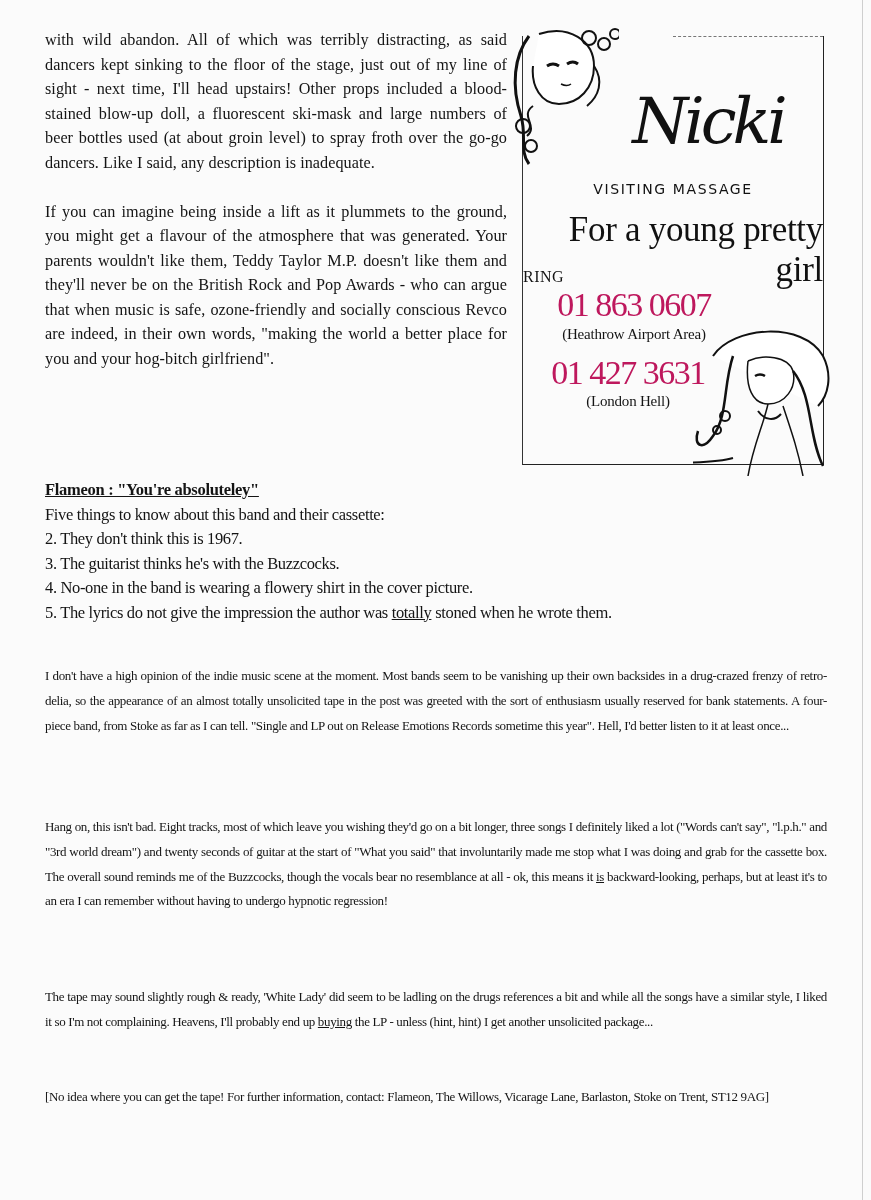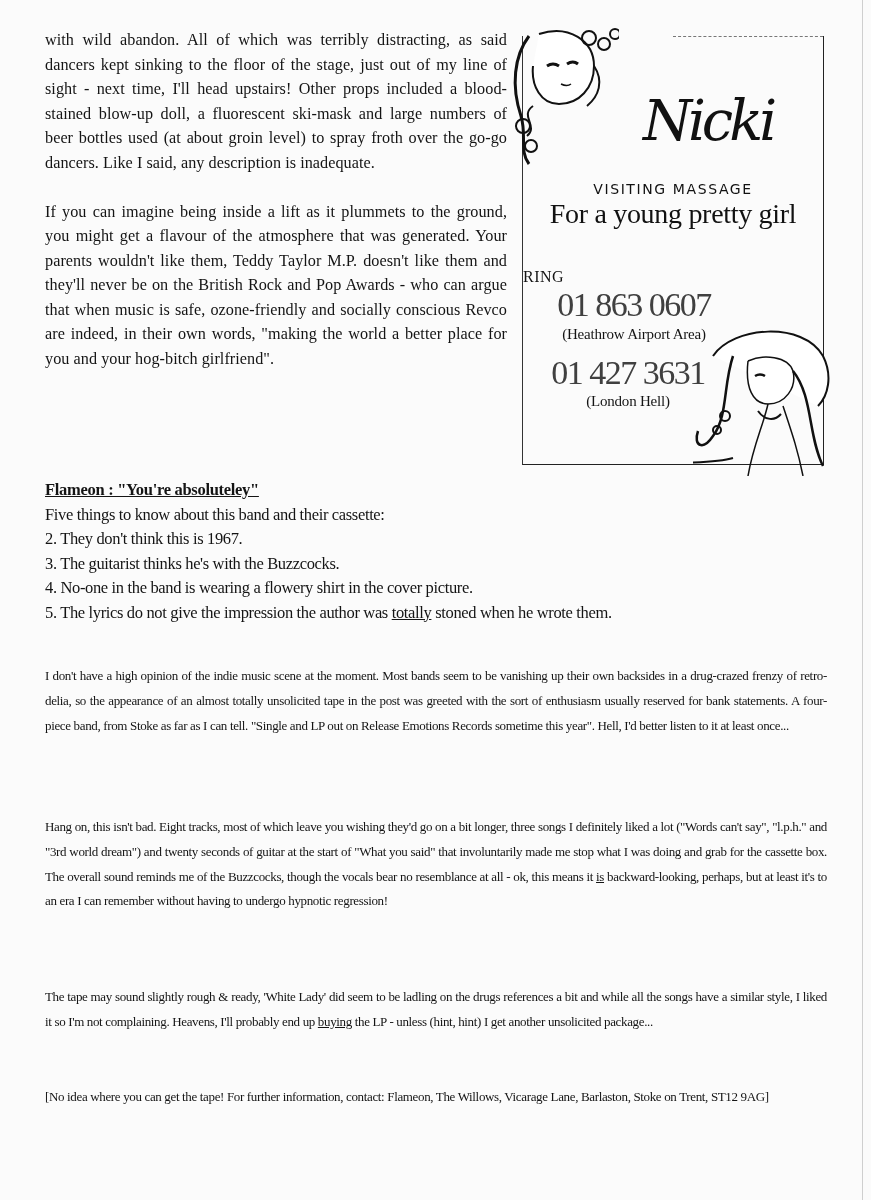--- a/index.html
+++ b/index.html
@@ -16,25 +16,25 @@
   .col-text { position: absolute; left: 45px; top: 28px; width: 462px; font-size: 16.2px; line-height: 24.5px; text-align: justify; text-align-last: left; letter-spacing: 0.05px; }
   .col-text p { margin: 0; }
   .col-text p + p { margin-top: 24.5px; }
 
   .ad {
     position: absolute; left: 522px; top: 36px; width: 300px; height: 428px;
     border-right: 1.5px solid #222; border-bottom: 1.5px solid #222; border-left: 1.5px solid #333;
   }
   .ad .topline { position: absolute; left: 150px; top: 0; width: 150px; border-top: 1px dashed #777; }
   .ad .girl1 { position: absolute; left: -14px; top: -10px; width: 110px; height: 140px; }
-  .ad .nicki { position: absolute; left: 80px; top: 40px; width: 210px; text-align: center; font-family: "DejaVu Serif", serif; font-style: italic; font-size: 56px; line-height: 90px; letter-spacing: -4px; color: #111; }
+  .ad .nicki { position: absolute; left: 80px; top: 40px; width: 210px; text-align: center; font-family: "DejaVu Serif", serif; font-style: italic; font-size: 64px; line-height: 90px; letter-spacing: -4px; color: #111; }
   .ad .visiting { position: absolute; left: 0; top: 145px; width: 300px; text-align: center; font-family: "DejaVu Sans", sans-serif; font-size: 14px; letter-spacing: 1.6px; color: #111; }
-  .ad .pretty { position: absolute; left: 0; top: 162px; width: 300px; text-align: center; font-family: "Liberation Serif", serif; font-size: 28px; letter-spacing: -0.3px; color: #111; }
+  .ad .pretty { position: absolute; left: 0; top: 174px; width: 300px; text-align: right; font-family: "Liberation Serif", serif; font-size: 35px; letter-spacing: -0.3px; color: #111; }
   .ad .ring { position: absolute; left: 0; top: 232px; width: 222px; font-size: 16px; letter-spacing: 0.5px; font-family: Liberation Serif, serif; }
-  .ad .phone { position: absolute; left: 0; width: 222px; text-align: center; font-size: 34px; letter-spacing: -1.5px; color: #404040; }
+  .ad .phone { position: absolute; left: 0; width: 222px; text-align: center; font-size: 34px; letter-spacing: -1.5px; color: #be185d; }
   .ad .phone1 { top: 250px; }
   .ad .phone2 { top: 318px; left: -6px; }
   .ad .area { position: absolute; left: 0; width: 222px; text-align: center; font-size: 15px; letter-spacing: -0.2px; }
   .ad .area1 { top: 290px; }
   .ad .area2 { top: 357px; left: -6px; }
   .ad .girl2 { position: absolute; left: 170px; top: 290px; width: 145px; height: 150px; }
 
   .review { position: absolute; left: 45px; top: 478px; width: 800px; font-family: "Liberation Serif", serif; font-size: 16.5px; line-height: 24.5px; }
   .review .title { font-weight: bold; text-decoration: underline; letter-spacing: -0.3px; }
   .review .line { white-space: nowrap; letter-spacing: -0.35px; }

